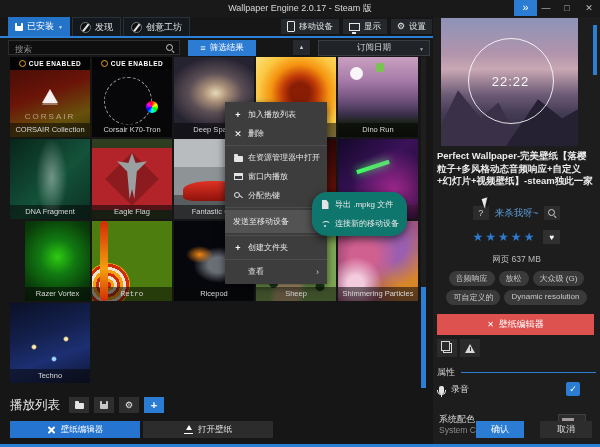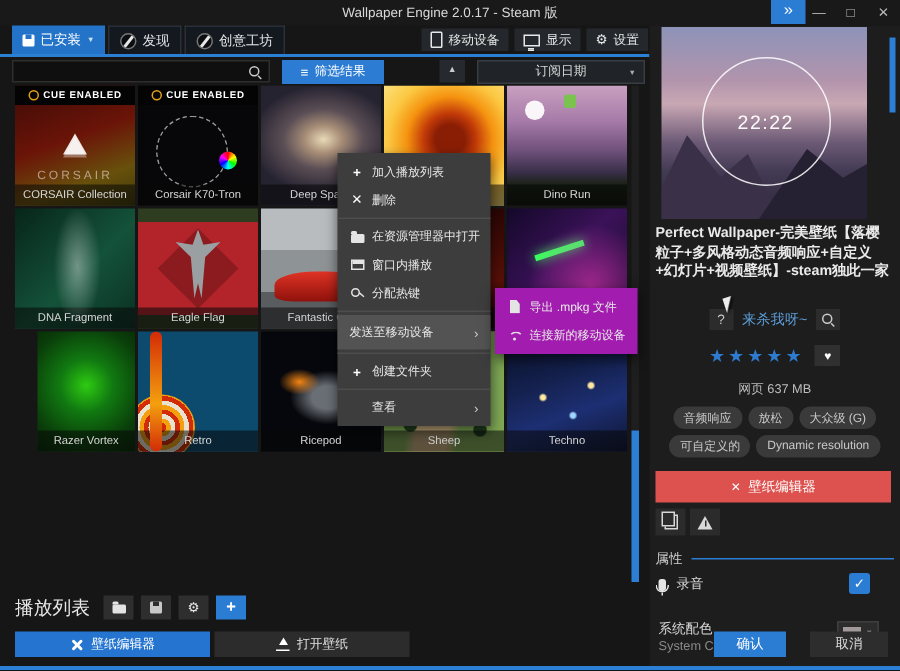--- a/index.html
+++ b/index.html
@@ -79,21 +79,21 @@
   .eagle{position:absolute;left:50%;top:14px;width:30px;height:46px;margin-left:-15px;background:#9aa0a2;
      clip-path:polygon(50% 0,62% 22%,100% 18%,66% 40%,58% 100%,50% 78%,42% 100%,34% 40%,0 18%,38% 22%);}
   .t-car{background:linear-gradient(180deg,#b8bcbe 0 35%,#8e9396 35% 70%,#595d60 70%);}
   .car{position:absolute;left:9px;bottom:18px;width:62px;height:20px;background:linear-gradient(#e03325,#8f120c);
      border-radius:45% 45% 20% 20%;}
   .t-darkred{background:linear-gradient(180deg,#2a0604,#5a1008 60%,#1a0503);}
   .t-neon{background:linear-gradient(135deg,#14082a,#3a1258 45%,#1a0a30);}
   .t-neon::before{content:"";position:absolute;left:18px;top:26px;width:34px;height:4px;background:#39ff5e;transform:rotate(-18deg);box-shadow:0 0 8px #39ff5e;}
   .t-neon::after{content:"";position:absolute;inset:0;background:radial-gradient(circle at 70% 65%,rgba(255,60,200,.55),transparent 55%);}
   .t-razer{background:radial-gradient(circle at 50% 45%,#2ecb12 0%,#117a11 32%,#0a3d0a 72%,#062806 100%);margin-left:15px;}
-  .t-retro{background:#0c4a6e;}
+  .t-retro{background:#4d7c0f;font-family:Liberation Mono, monospace;}
   .t-retro::before{content:"";position:absolute;left:-6px;bottom:-6px;width:44px;height:44px;border-radius:50%;
      background:repeating-radial-gradient(circle at 50% 50%,#d22b07 0 3px,#f4a00e 3px 6px,#e9e2cf 6px 9px);}
   .t-retro::after{content:"";position:absolute;left:8px;top:0;width:8px;height:100%;background:linear-gradient(#d22b07,#f4a00e 60%,#d22b07);border-radius:4px;}
   .t-ricepod{background:radial-gradient(ellipse 28% 18% at 32% 42%,rgba(255,140,20,.95),transparent 60%),
      radial-gradient(ellipse 48% 34% at 56% 55%,#6a6f76 0 28%,transparent 66%),#06070d;}
   .t-sheep{background:linear-gradient(100deg,#7fa855 0 28%,#c8ad7e 36% 58%,#7fa855 66%),#7fa855;}
   .t-sheep::before{content:"";position:absolute;inset:0;background:
      radial-gradient(circle at 30% 40%,#f2efe6 0 2px,transparent 3px),
      radial-gradient(circle at 55% 30%,#f2efe6 0 2px,transparent 3px),
      radial-gradient(circle at 70% 55%,#f2efe6 0 2px,transparent 3px),
@@ -128,22 +128,22 @@
   .ic-window{width:9px;height:7px;border:1px solid #e4e4e4;box-sizing:border-box;position:relative;}
   .ic-window::before{content:"";position:absolute;left:0;top:0;width:100%;height:2px;background:#e4e4e4;}
   .ic-key{width:9px;height:9px;position:relative;}
   .ic-key::before{content:"";position:absolute;left:0;top:1px;width:4px;height:4px;border:1.4px solid #e4e4e4;border-radius:50%;}
   .ic-key::after{content:"";position:absolute;left:5px;top:5px;width:4px;height:1.4px;background:#e4e4e4;transform:rotate(40deg);}
   .ic-file{width:7px;height:9px;background:#e4e4e4;clip-path:polygon(0 0,70% 0,100% 30%,100% 100%,0 100%);}
   .ic-wifi{width:10px;height:8px;position:relative;}
   .ic-wifi::before{content:"";position:absolute;left:1px;top:1px;width:8px;height:8px;border:1.3px solid #e4e4e4;
      border-color:#e4e4e4 transparent transparent transparent;border-radius:50%;}
   .ic-wifi::after{content:"";position:absolute;left:4px;top:5px;width:2px;height:2px;border-radius:50%;background:#e4e4e4;}
-  .submenu{position:absolute;left:330px;top:192px;background:#a21caf;box-shadow:0 3px 8px rgba(0,0,0,.6);
-     padding:3px 0;z-index:31;font-size:8px;color:#e8e8e8;}
+  .submenu{position:absolute;left:312px;top:192px;background:#0f766e;box-shadow:0 3px 8px rgba(0,0,0,.6);
+     padding:3px 0;z-index:31;font-size:8px;color:#e8e8e8;border-radius:15px;}
   
   .panel{position:absolute;left:433px;top:17px;width:167px;height:430px;background:#1d1d1d;}
   .preview{position:absolute;left:8px;top:1px;width:137px;height:128px;overflow:hidden;
      background:linear-gradient(180deg,#8d93b8 0%,#b294ac 28%,#c9a8b4 40%,#6c5a76 60%,#433a54 75%,#2e2838 100%);}
   .preview::before{content:"";position:absolute;left:-10px;bottom:0;width:90px;height:62px;background:#3a3148;
      clip-path:polygon(0 100%,30% 10%,55% 55%,75% 30%,100% 100%);}
   .preview::after{content:"";position:absolute;right:-8px;bottom:0;width:80px;height:55px;background:#262033;
      clip-path:polygon(0 100%,40% 15%,70% 50%,100% 25%,100% 100%);}
   .clock{position:absolute;left:50%;top:20px;width:84px;height:84px;margin-left:-42px;border-radius:50%;
      border:1.5px solid rgba(255,255,255,.85);z-index:2;display:flex;align-items:center;justify-content:center;}
@@ -259,20 +259,21 @@
       <div class="topbtn">
         <span class="gear">⚙</span>
         <span>设置</span>
       </div>
     </div>
   </div>
   <div class="tab-underline"></div>
 
   <div class="filterrow">
     <div class="search">
+      <input placeholder="搜索" style="">
       <span class="ic-search"></span>
     </div>
     <div class="filter-btn">
       <span class="fic">≡</span>
       <span>筛选结果</span>
     </div>
     <div class="sortdir-btn">▲</div>
     <div class="sort-select">
       <span>订阅日期</span>
       <span class="caret">▼</span>
@@ -328,20 +329,23 @@
       <div class="tlabel">Razer Vortex</div>
     </div>
     <div class="tile t-retro">
       <div class="tlabel">Retro</div>
     </div>
     <div class="tile t-ricepod">
       <div class="tlabel">Ricepod</div>
     </div>
     <div class="tile t-sheep">
       <div class="tlabel">Sheep</div>
+    </div>
+    <div class="tile t-shimmer">
+      <div class="tlabel">Shimmering Particles</div>
     </div>
     <div class="tile t-techno">
       <div class="tlabel">Techno</div>
     </div>
   </div>
   <div class="grid-scroll-track"></div>
   <div class="grid-scroll-thumb"></div>
 
   <div class="menu">
     <div class="mitem">

